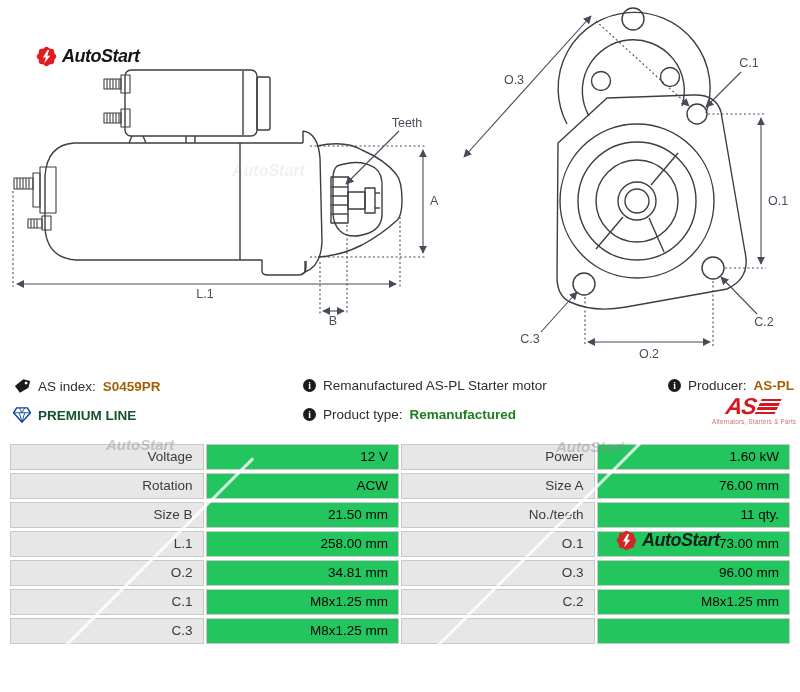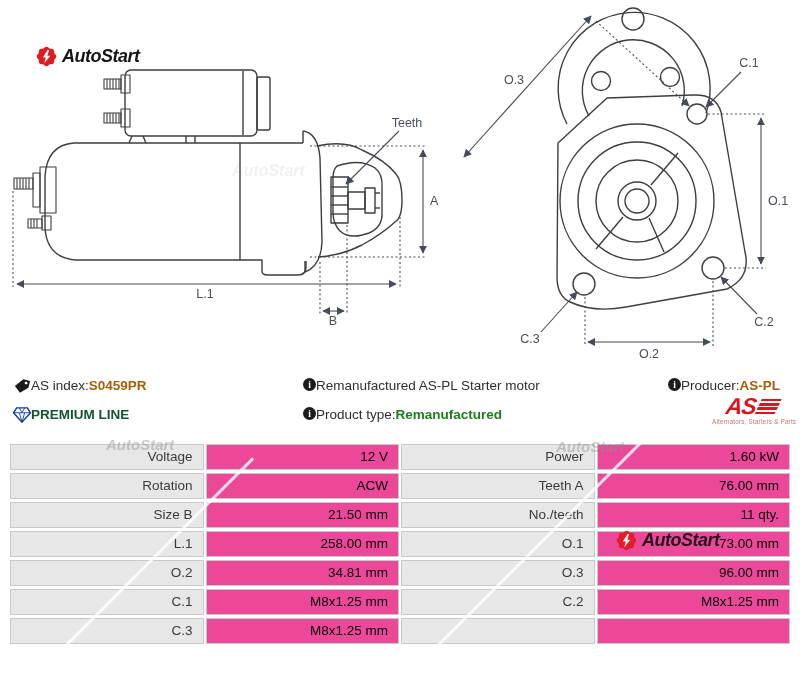--- a/index.html
+++ b/index.html
@@ -5,41 +5,41 @@
   html,body{margin:0;padding:0;background:#fff;}
   .sheet{position:relative;width:800px;height:692px;background:#fff;overflow:hidden;
          font-family:"Liberation Sans",sans-serif;color:#222;}
   svg text{font-family:"Liberation Sans",sans-serif;}
 
   
   .as-logo{position:absolute;left:36px;top:46px;display:flex;align-items:center;gap:5px;}
   .as-logo .word{font-size:18px;font-weight:bold;font-style:italic;color:#161616;letter-spacing:-0.5px;}
 
   
-  .info-item{position:absolute;display:flex;align-items:flex-start;font-size:13.5px;color:#2e2e2e;white-space:nowrap;}
+  .info-item{position:absolute;display:flex;align-items:center;gap:7px;font-size:13.5px;color:#2e2e2e;white-space:nowrap;}
   .info-item b{color:#a16207;}
   .inf{display:inline-flex;align-items:center;justify-content:center;width:13px;height:13px;border-radius:50%;
        background:#1c1c1c;color:#fff;font:bold 9.5px "Liberation Serif",serif;flex:0 0 auto;}
   .premium{color:#14532d;font-weight:bold;}
   .ptype-val{color:#1e7e1e;font-weight:bold;}
 
   
   .aspl{position:absolute;left:712px;top:396px;width:80px;text-align:center;}
   .aspl-top{display:flex;align-items:flex-end;justify-content:center;gap:2px;transform:skewX(-8deg);}
   .aspl-as{font-size:23px;line-height:20px;font-weight:bold;font-style:italic;color:#d8161f;letter-spacing:-1px;}
   .aspl-stripes{width:20px;height:17px;transform:skewX(-18deg);
       background:repeating-linear-gradient(to bottom,#d8161f 0 2.4px,#fff 2.4px 4.2px);}
   .aspl-cap{margin-top:2px;font-size:6.3px;color:#c4766e;letter-spacing:.2px;white-space:nowrap;}
 
   
   .spec-wrap{position:absolute;left:8px;top:441px;width:784px;}
   table.spec{width:100%;border-collapse:separate;border-spacing:2px 3px;table-layout:fixed;font-size:13.5px;}
   table.spec td{border:1px solid #c9c9c9;line-height:18px;vertical-align:middle;}
   td.lab{background:#e7e7e7;color:#3a3a3a;text-align:right;padding:3px 10px 3px 36px;}
-  td.val{background:#ec4899;color:#060606;text-align:right;padding:3px 10px;}
+  td.val{background:#22c55e;color:#060606;text-align:right;padding:3px 10px;}
 
   
   .wm{position:absolute;pointer-events:none;}
   .wm-text{font-size:15px;font-weight:bold;font-style:italic;color:#8f8f8f;opacity:.45;}
   .wm-draw{font-size:16px;font-weight:bold;font-style:italic;color:#777;opacity:.10;}
   .wm-line{height:3px;background:rgba(255,255,255,.8);transform:rotate(-45deg);}
   .wm-logo{display:flex;align-items:center;gap:5px;opacity:.93;}
   .wm-logo .word{font-size:18px;font-weight:bold;font-style:italic;color:#141414;letter-spacing:-0.5px;}
 </style>
 </head>
@@ -232,21 +232,21 @@
       <tbody id="spec-body">
           <tr>
             <td class="lab">Voltage</td>
             <td class="val">12 V</td>
             <td class="lab">Power</td>
             <td class="val">1.60 kW</td>
           </tr>
           <tr>
             <td class="lab">Rotation</td>
             <td class="val">ACW</td>
-            <td class="lab">Teeth A</td>
+            <td class="lab">Size A</td>
             <td class="val">76.00 mm</td>
           </tr>
           <tr>
             <td class="lab">Size B</td>
             <td class="val">21.50 mm</td>
             <td class="lab">No./teeth</td>
             <td class="val">11 qty.</td>
           </tr>
           <tr>
             <td class="lab">L.1</td>

